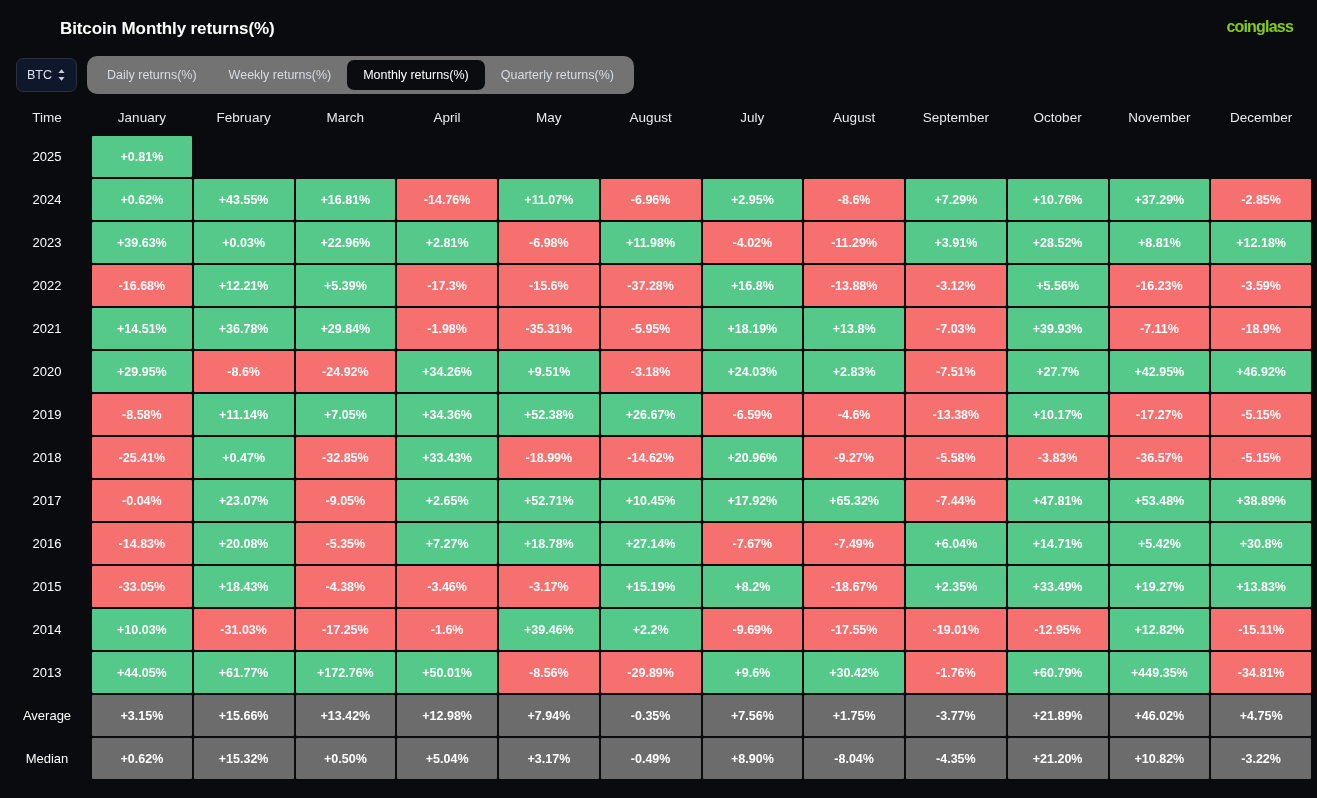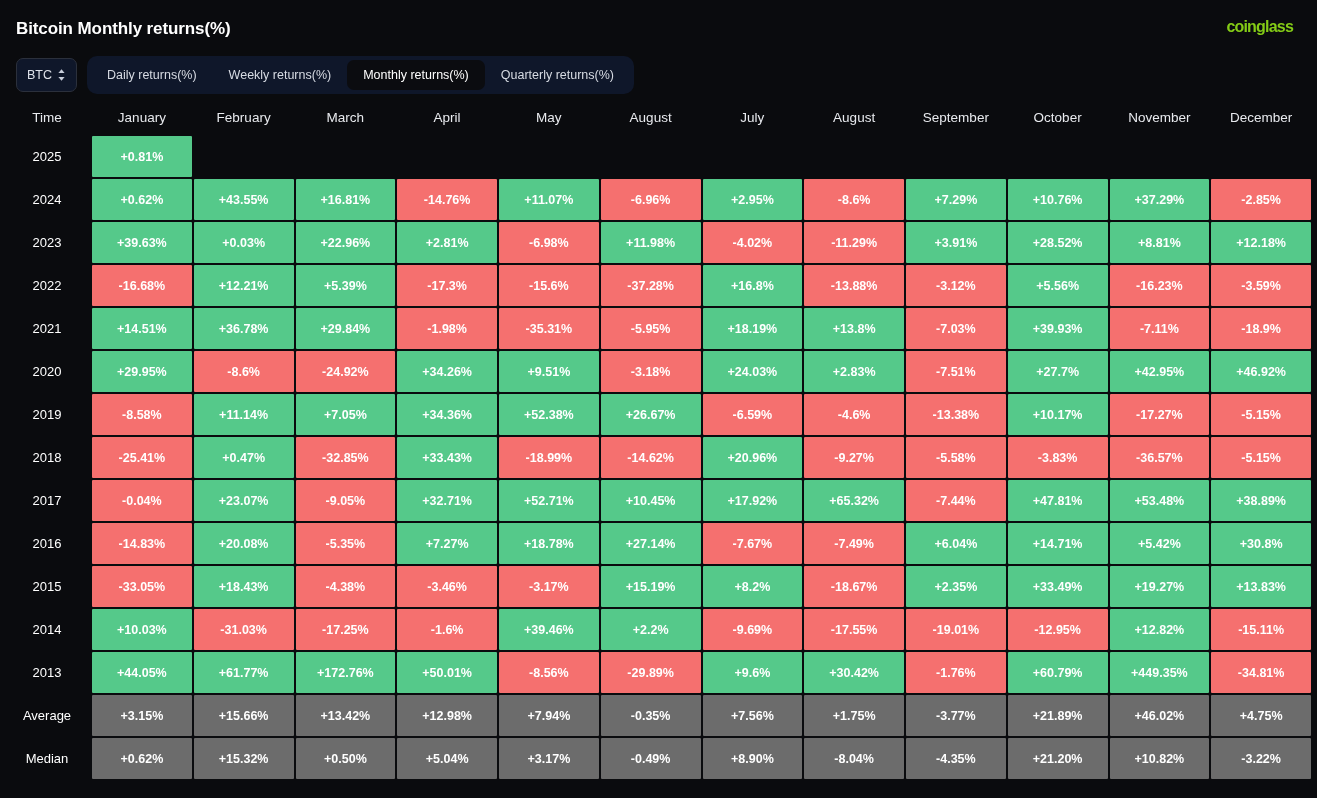--- a/index.html
+++ b/index.html
@@ -20,20 +20,21 @@
   }
 
   
   .topbar {
     position: relative;
     height: 52px;
     padding: 0 16px;
     display: flex;
     align-items: center;
     justify-content: space-between;
+    margin-left: 44px;
   }
   .page-title {
     font-size: 17px;
     font-weight: bold;
     color: #ffffff;
     letter-spacing: -0.1px;
     line-height: 1;
     padding-top: 4px;
   }
   .brand {
@@ -71,21 +72,21 @@
     flex-direction: column;
     align-items: center;
     justify-content: center;
     line-height: 0;
   }
   .chev-updown svg { display: block; }
 
   .tabbar {
     display: flex;
     align-items: center;
-    background: #0f172a;
+    background: #737373;
     border-radius: 10px;
     padding: 4px;
     height: 38px;
   }
   .tab {
     height: 30px;
     display: flex;
     align-items: center;
     padding: 0 16px;
     border-radius: 7px;
@@ -319,21 +320,21 @@
             <td class="cell neg">-5.58%</td>
             <td class="cell neg">-3.83%</td>
             <td class="cell neg">-36.57%</td>
             <td class="cell neg">-5.15%</td>
           </tr>
           <tr>
             <td class="rowlabel">2017</td>
             <td class="cell neg">-0.04%</td>
             <td class="cell pos">+23.07%</td>
             <td class="cell neg">-9.05%</td>
-            <td class="cell pos">+32.71%</td>
+            <td class="cell pos">+2.65%</td>
             <td class="cell pos">+52.71%</td>
             <td class="cell pos">+10.45%</td>
             <td class="cell pos">+17.92%</td>
             <td class="cell pos">+65.32%</td>
             <td class="cell neg">-7.44%</td>
             <td class="cell pos">+47.81%</td>
             <td class="cell pos">+53.48%</td>
             <td class="cell pos">+38.89%</td>
           </tr>
           <tr>

